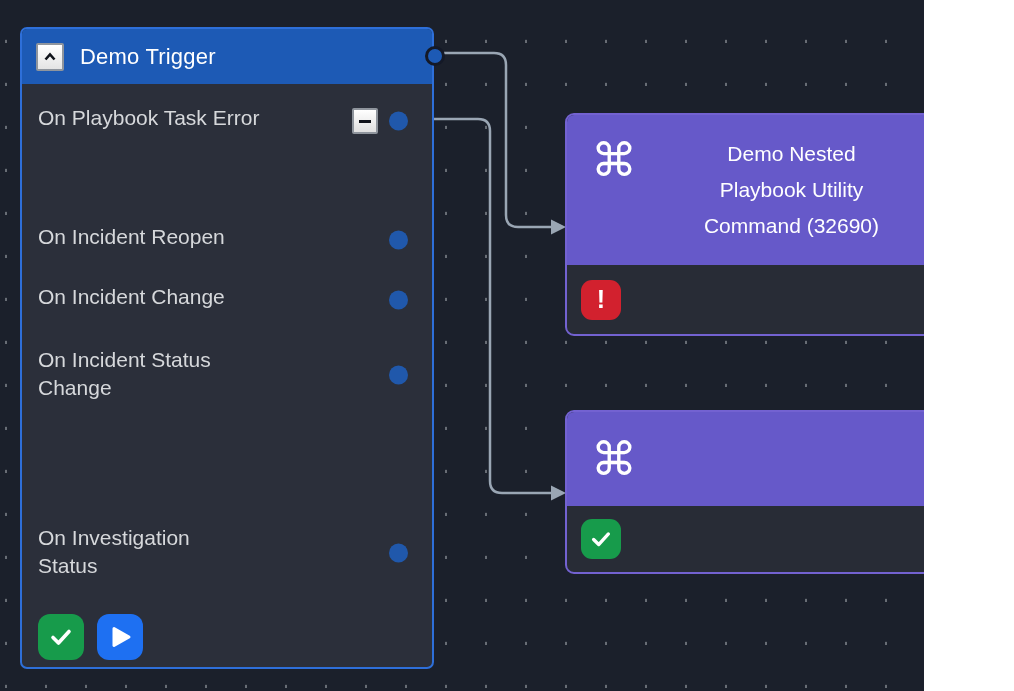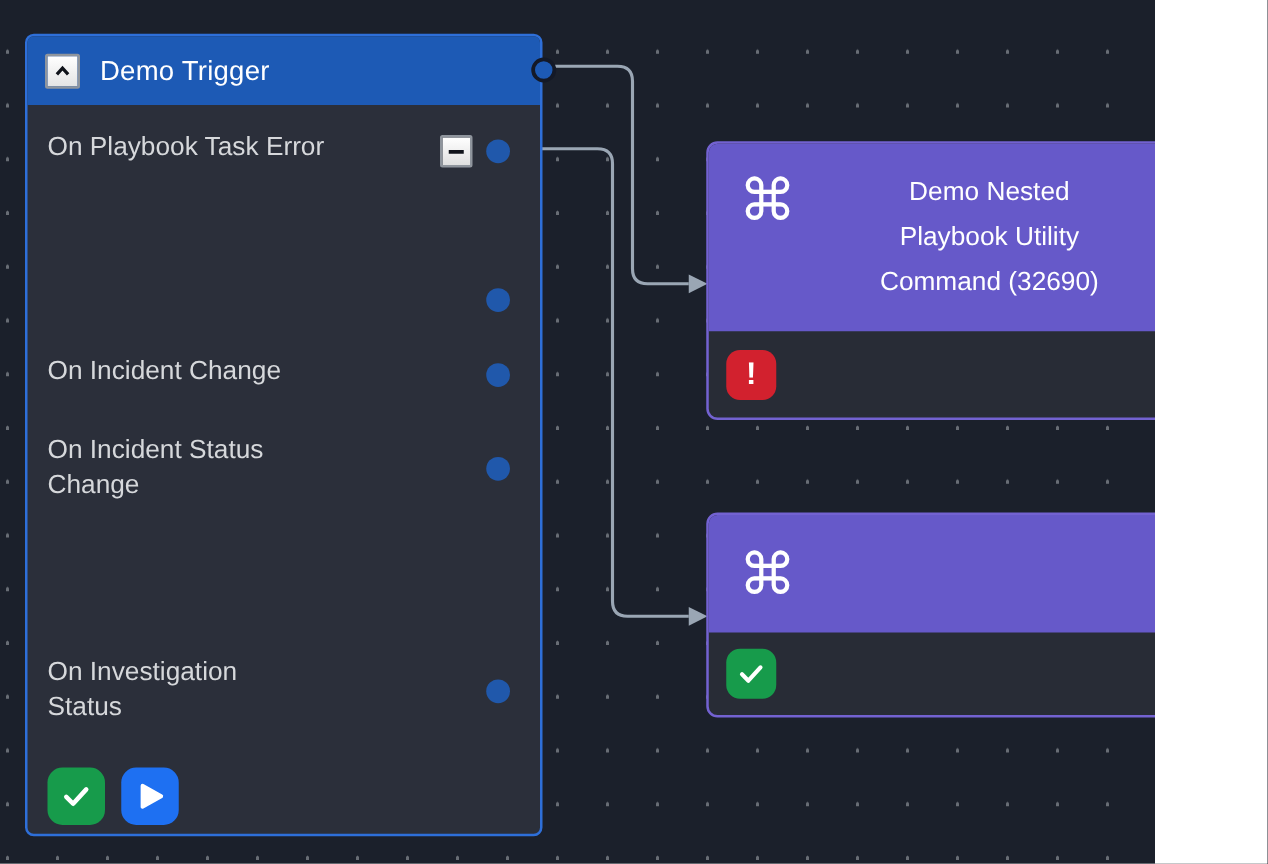--- a/index.html
+++ b/index.html
@@ -145,20 +145,21 @@
     <div class="trigger-row row-single" style="top:75px">
       <span class="row-label">On Playbook Task Error</span>
       <button class="minus-btn">
         <span class="minus-bar"></span>
       </button>
       <div class="dot"></div>
     </div>
 
 
     <div class="trigger-row row-single" style="top:194px">
+      <span class="row-label">On Incident Reopen</span>
       <div class="dot"></div>
     </div>
 
     <div class="trigger-row row-single" style="top:254px">
       <span class="row-label">On Incident Change</span>
       <div class="dot"></div>
     </div>
 
     <div class="trigger-row row-double" style="top:317px">
       <span class="row-label">On Incident Status

